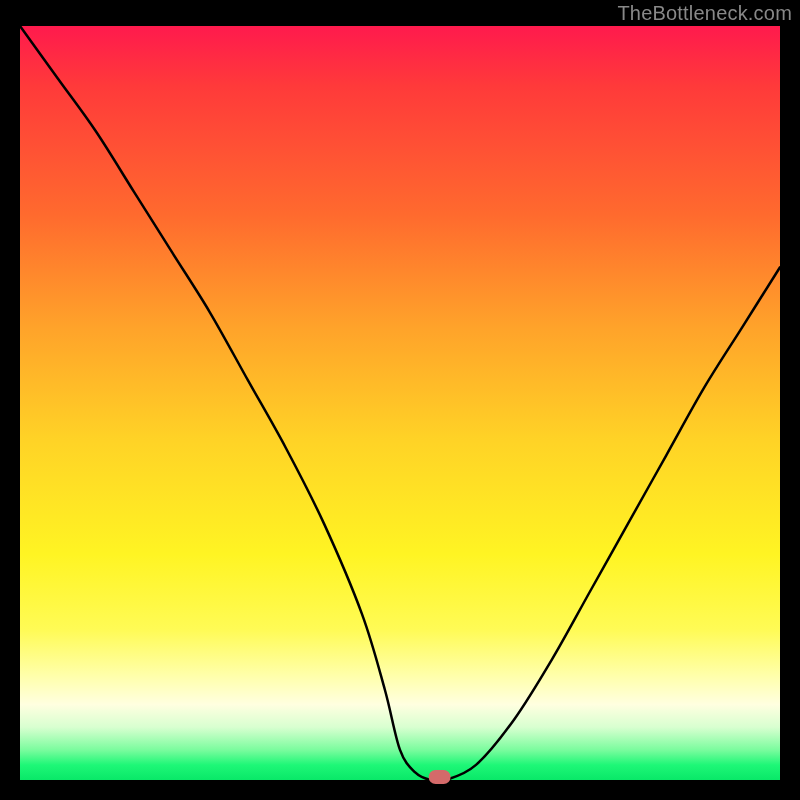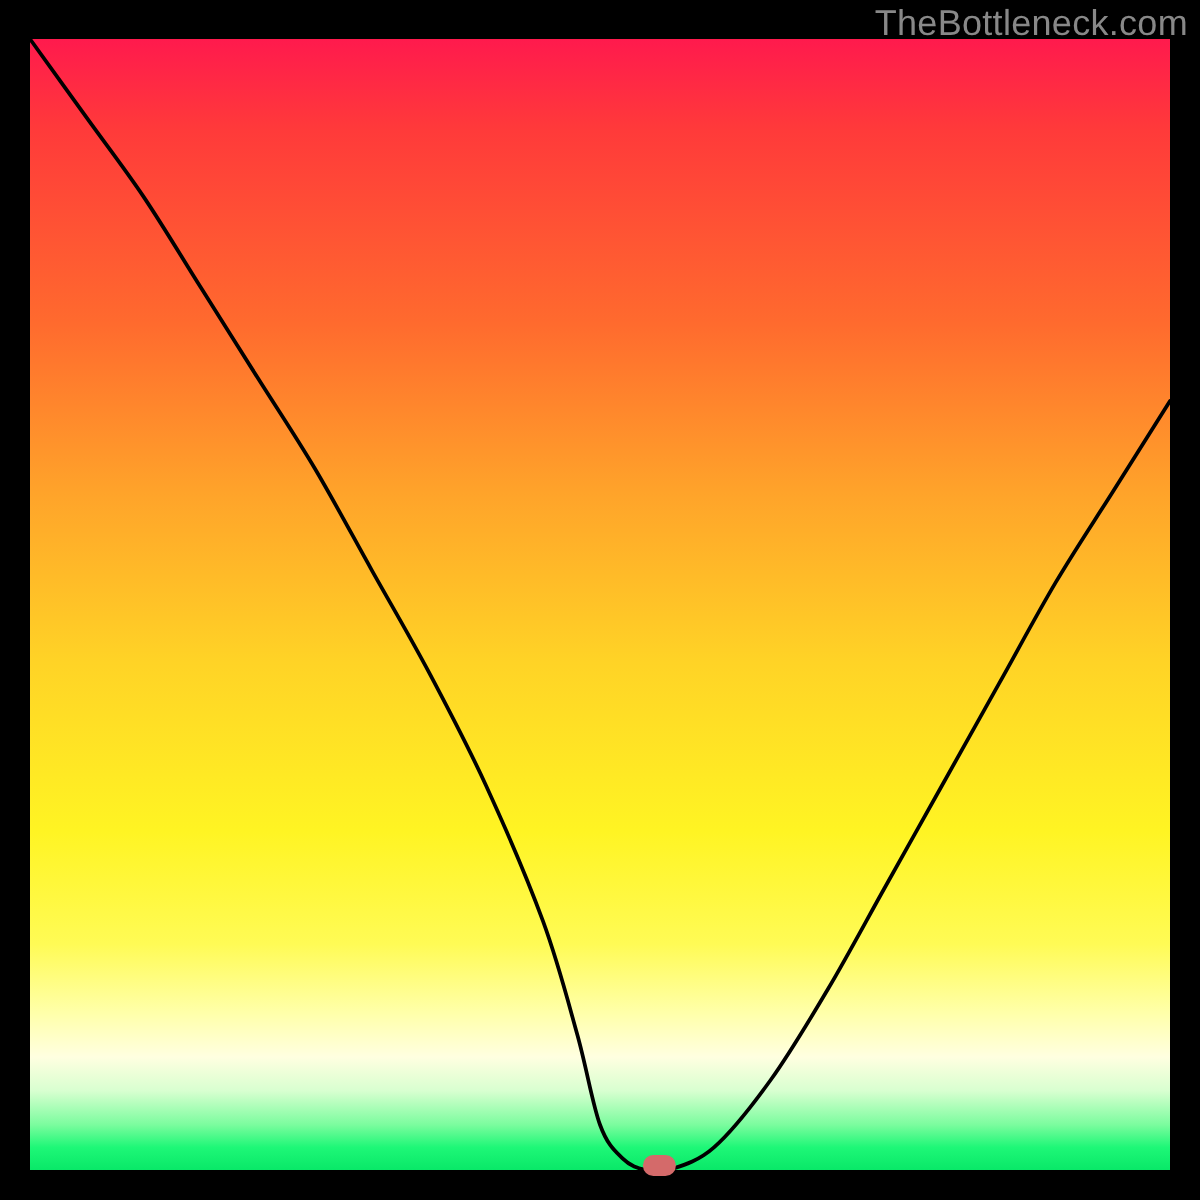--- a/index.html
+++ b/index.html
@@ -9,21 +9,21 @@
     background: #000;
     position: relative;
     font-family: Arial, Helvetica, sans-serif;
     overflow: hidden;
   }
   .watermark {
     position: absolute;
     top: 2px;
     right: 8px;
     color: #888;
-    font-size: 24px;
+    font-size: 20px;
     font-weight: 500;
     letter-spacing: 0.2px;
     z-index: 10;
   }
   .plot-area {
     position: absolute;
     left: 20px;
     top: 26px;
     width: 760px;
     height: 754px;

